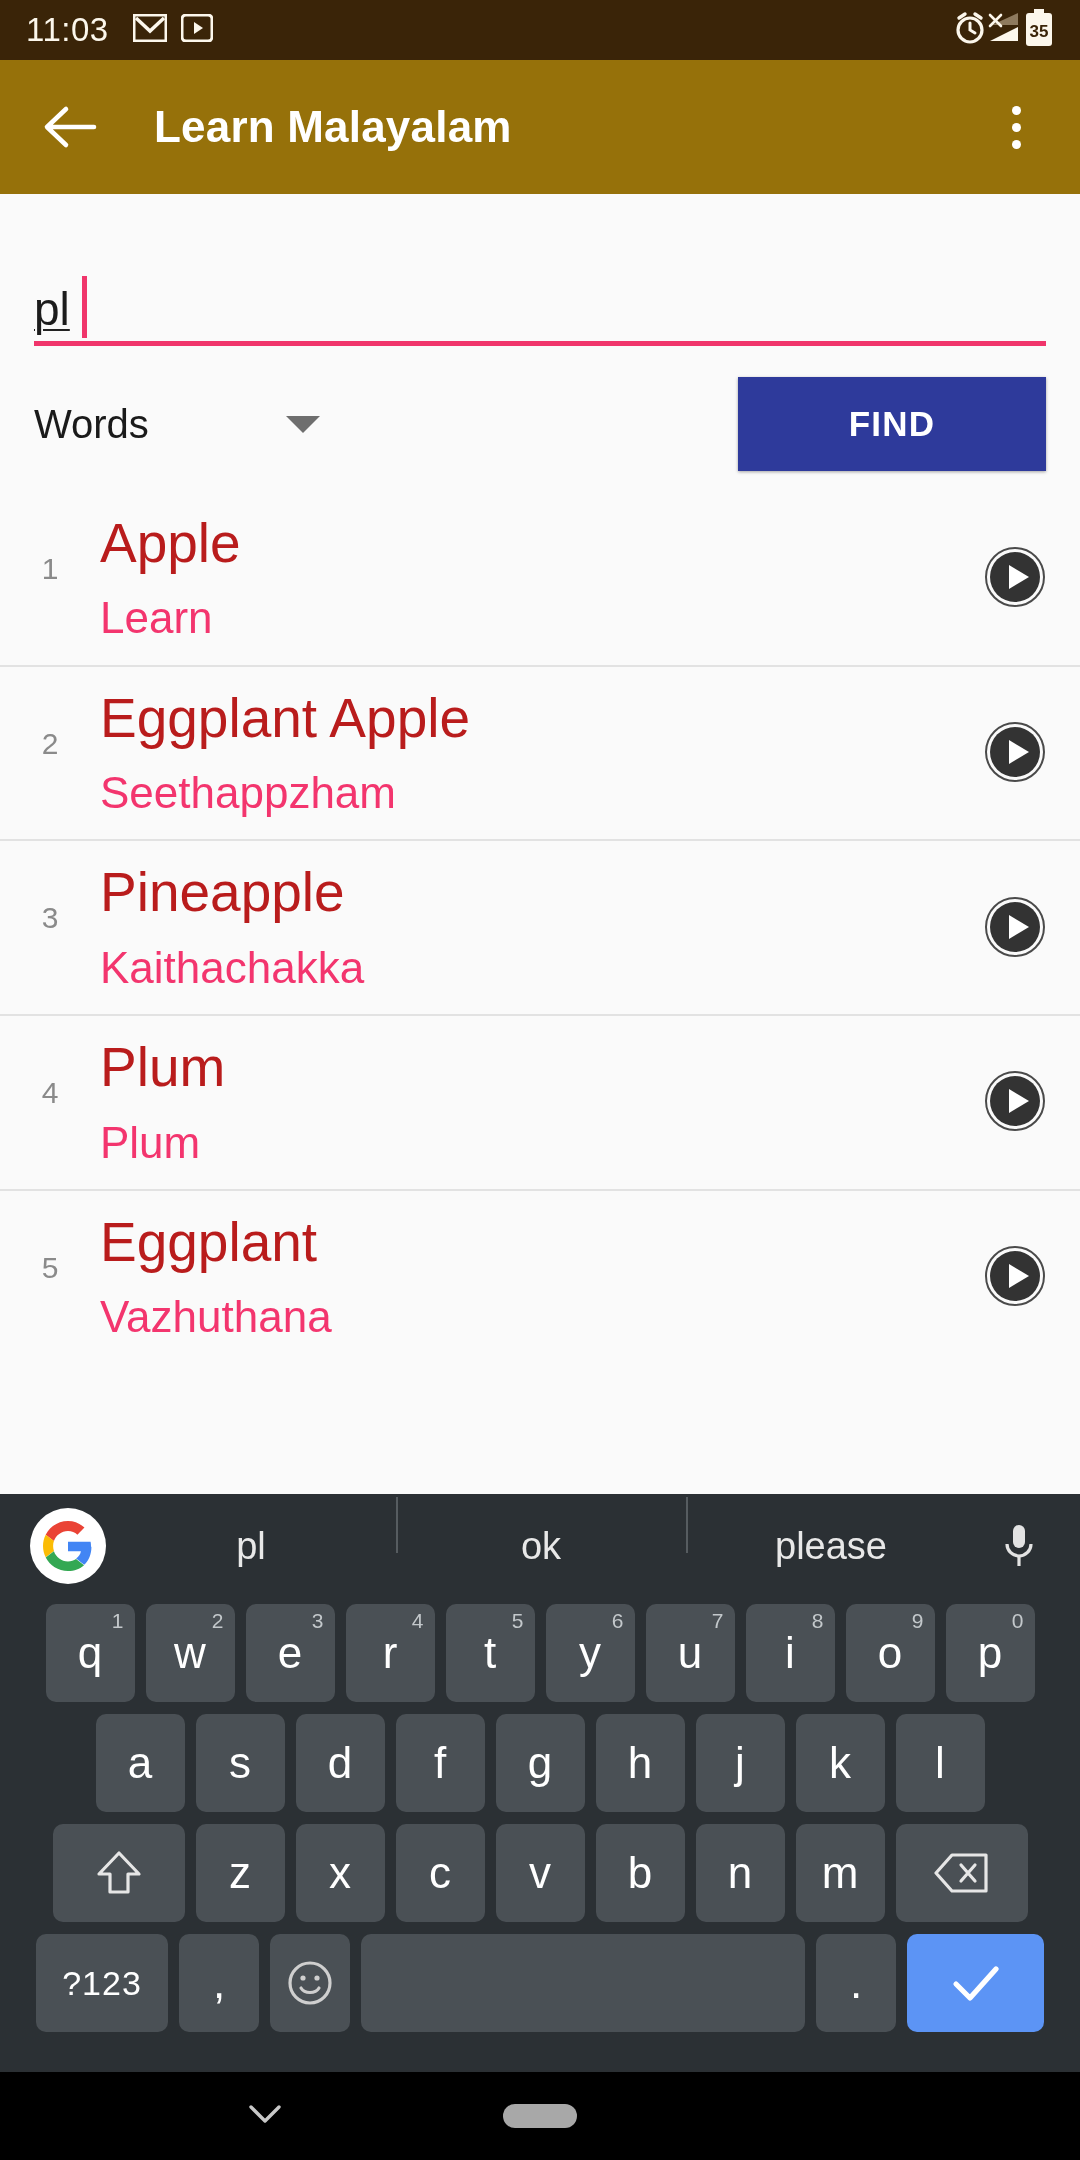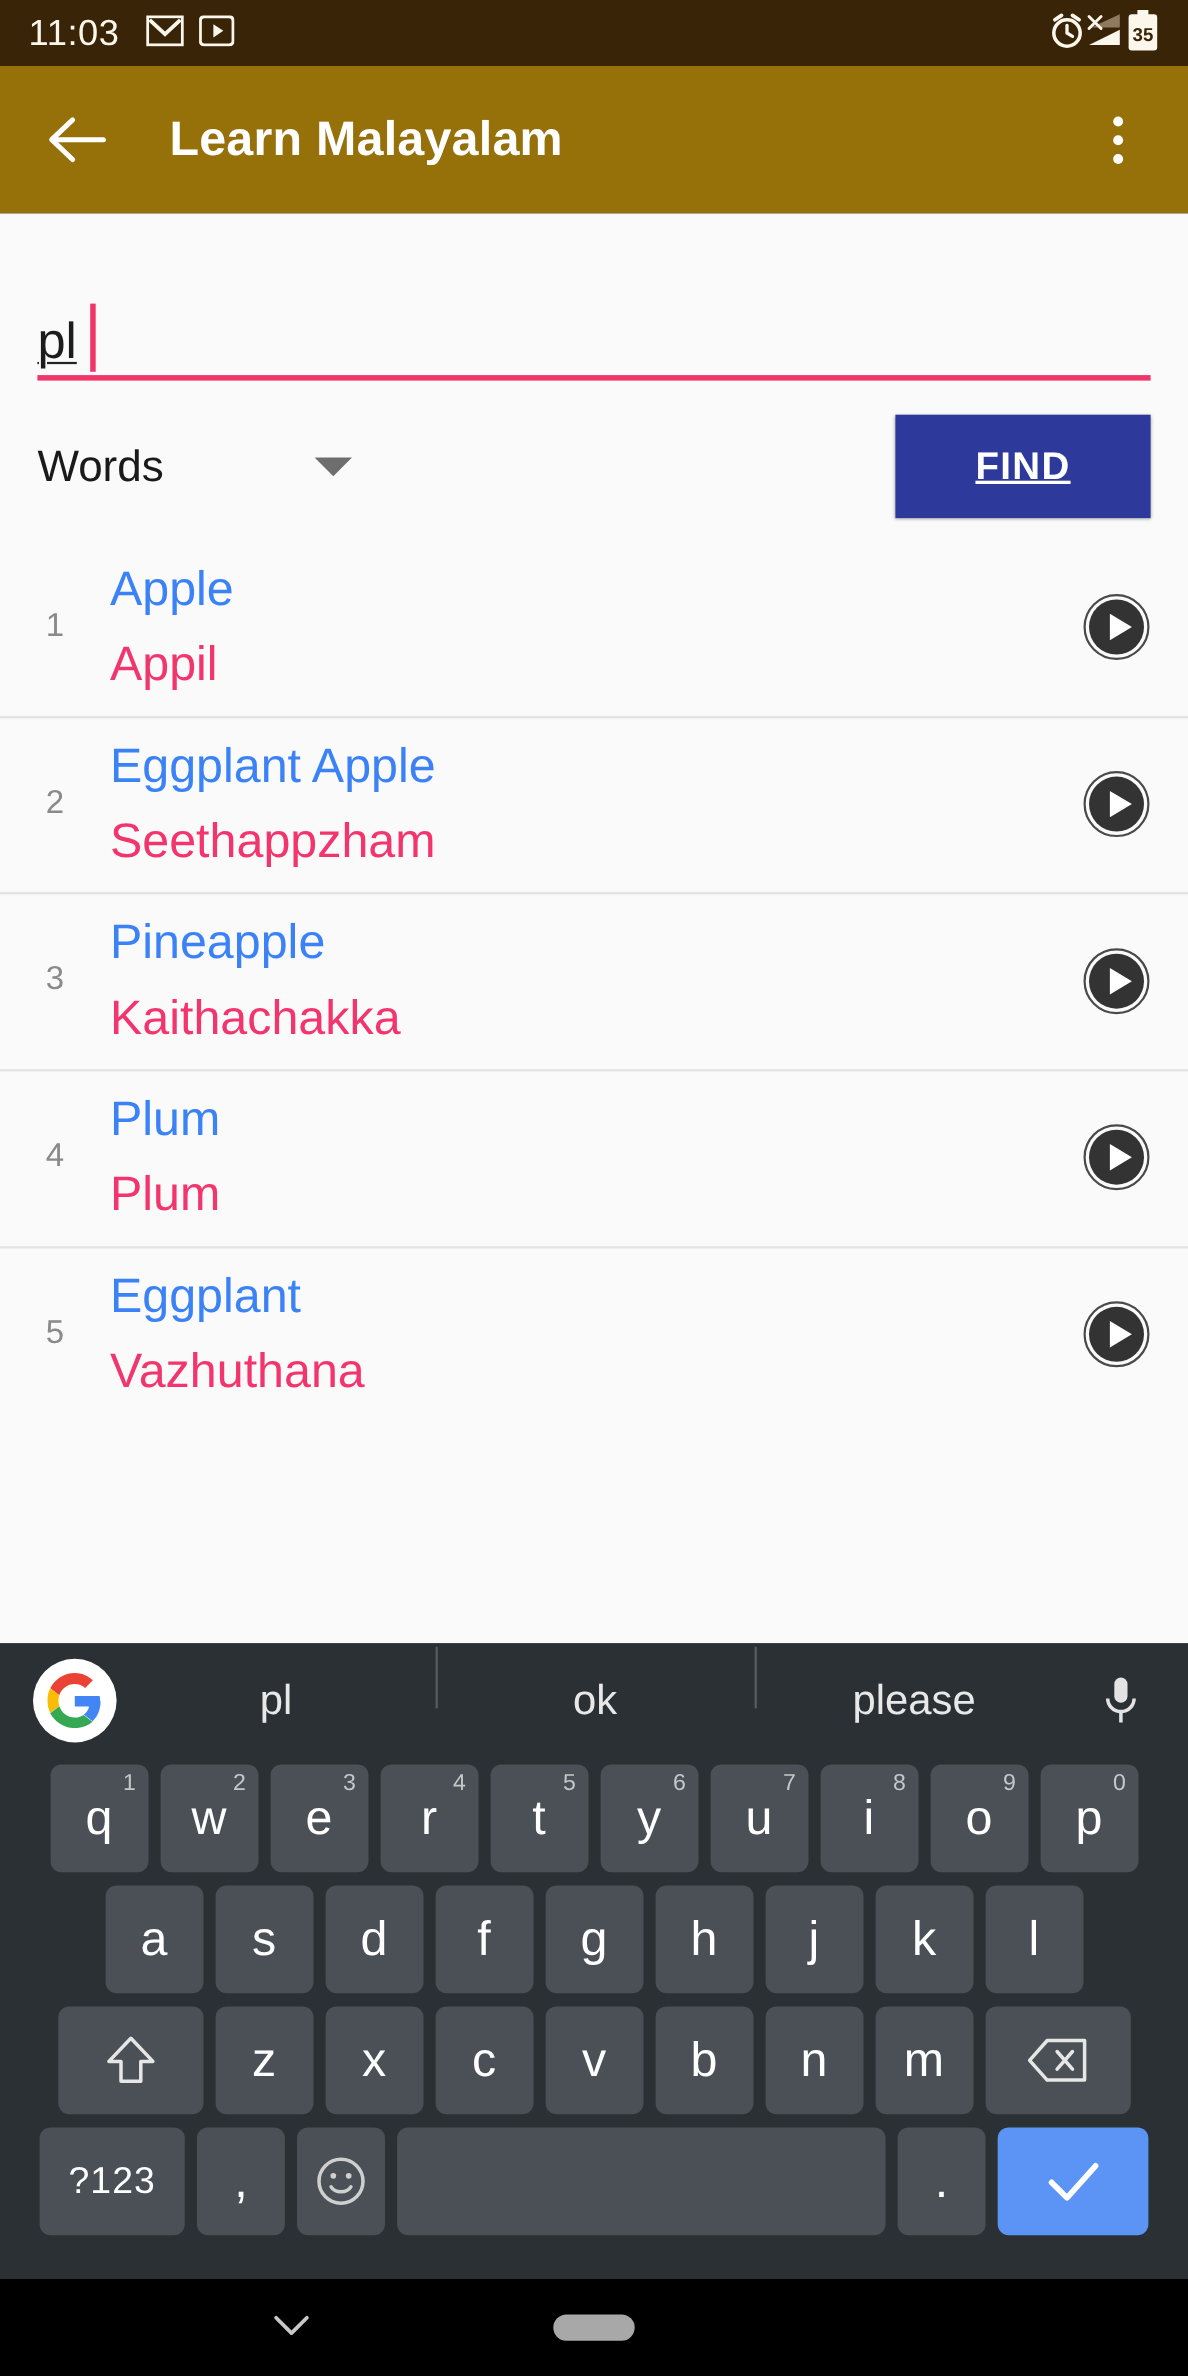--- a/index.html
+++ b/index.html
@@ -152,34 +152,33 @@
   #spinner-arrow {
     margin-left: auto;
     margin-right: 44px;
     width: 0; height: 0;
     border-left: 17px solid transparent;
     border-right: 17px solid transparent;
     border-top: 17px solid #6E6E6E;
   }
   #find-button {
     margin-left: auto;
-    width: 232px;
+    width: 308px;
     height: 94px;
     background: #2E3A9B;
     color: #FFFFFF;
     font-size: 35px;
     font-weight: 700;
     letter-spacing: 1.2px;
     display: flex;
     align-items: center;
     justify-content: center;
     cursor: pointer;
     border: none;
     box-shadow: 0 1px 3px rgba(0,0,0,0.35);
-    text-decoration: underline;
   }
 
   
   #result-list {
     margin-top: 8px;
   }
   .result-row {
     position: relative;
     display: flex;
     align-items: flex-start;
@@ -193,22 +192,22 @@
     width: 100px;
     flex: 0 0 100px;
     text-align: center;
     color: #8A8A8A;
     font-size: 30px;
     padding-top: 44px;
     box-sizing: border-box;
   }
   .row-words { flex: 1 1 auto; }
   .row-en {
-    font-size: 44px;
-    color: #3b82f6;
+    font-size: 55px;
+    color: #b91c1c;
     line-height: 1.28;
   }
   .row-ml {
     font-size: 44px;
     color: #F3356E;
     line-height: 1.28;
     margin-top: 12px;
   }
   .row-play {
     flex: 0 0 auto;
@@ -404,21 +403,21 @@
       <span id="spinner-arrow"></span>
     </div>
     <div id="find-button">FIND</div>
   </div>
 
   <div id="result-list">
       <div class="result-row">
         <div class="row-index">1</div>
         <div class="row-words">
           <div class="row-en">Apple</div>
-          <div class="row-ml">Appil</div>
+          <div class="row-ml">Learn</div>
         </div>
         <div class="row-play">
           <svg width="62" height="62" viewBox="0 0 62 62">
             <circle cx="31" cy="31" r="29" fill="none" stroke="#4A4A4A" stroke-width="2"></circle>
             <circle cx="31" cy="31" r="25" fill="#333333"></circle>
             <path d="M25 19 L45 31 L25 43 Z" fill="#FFFFFF"></path>
           </svg>
         </div>
       </div>
       <div class="result-row">

